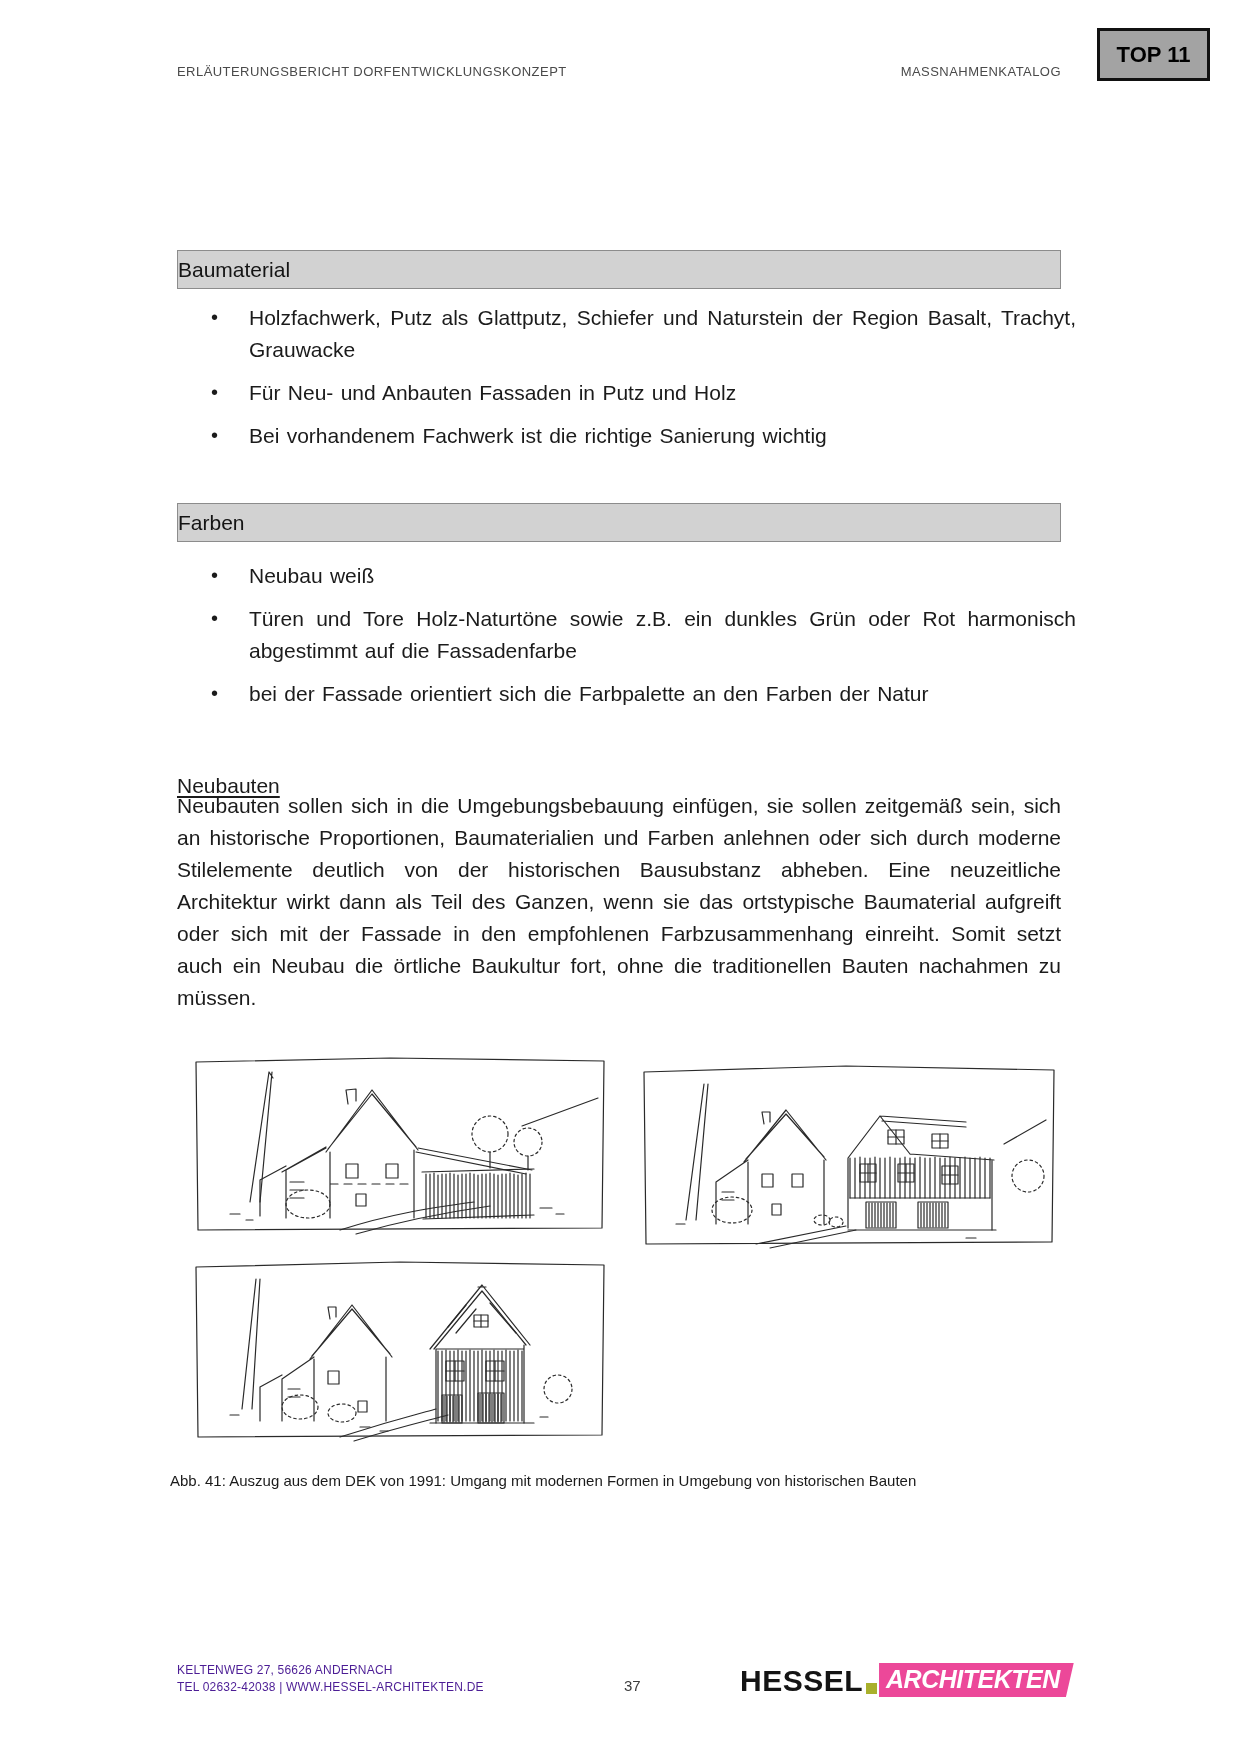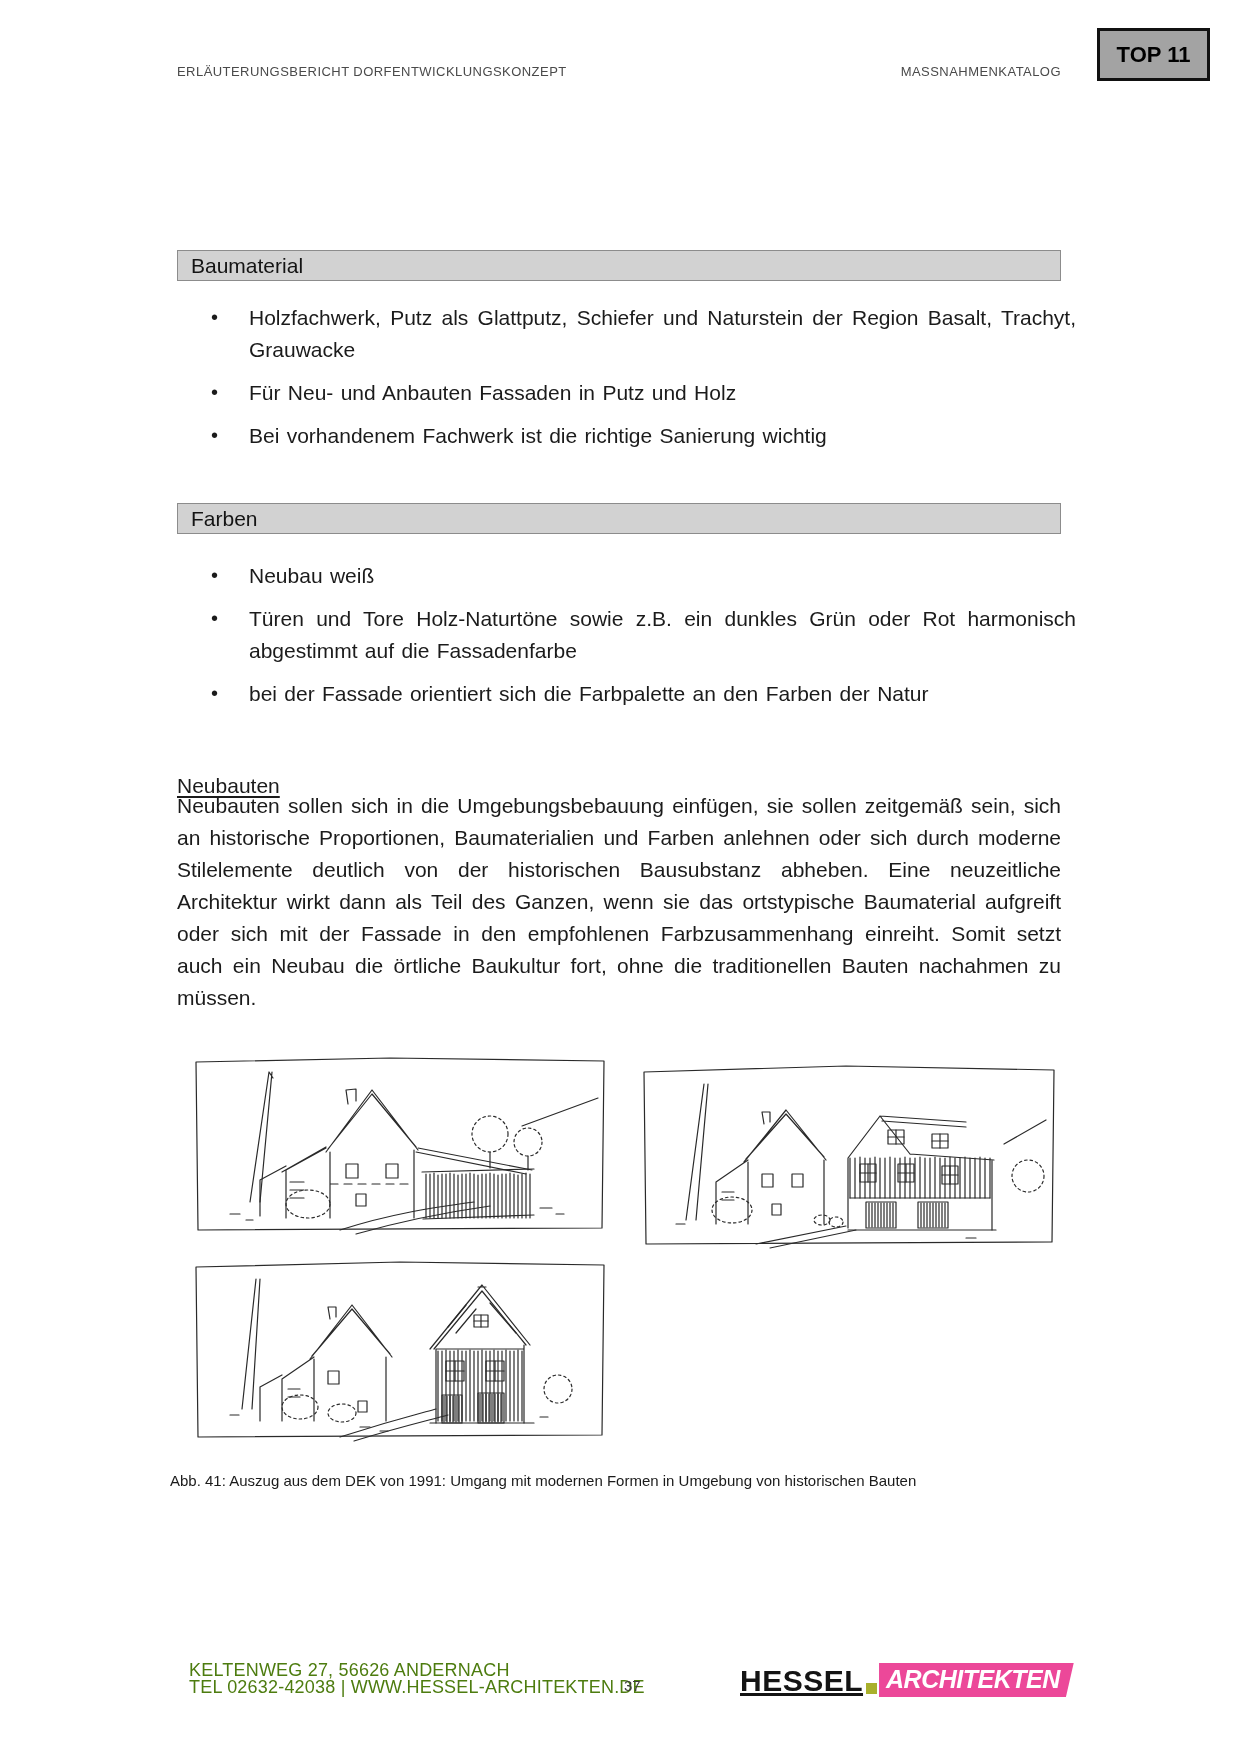--- a/index.html
+++ b/index.html
@@ -13,23 +13,23 @@
     display:flex;justify-content:space-between;
     font-size:13px;letter-spacing:.45px;color:#4a4a4a;
   }
   .badge{
     position:absolute;left:1097px;top:28px;width:107px;height:47px;
     border:3px solid #111;display:flex;align-items:center;justify-content:center;
     font-size:22px;font-weight:bold;color:#000;background:#a3a3a3;
   }
   
   .secbar{
-    position:absolute;left:177px;width:884px;height:31px;
+    position:absolute;left:177px;width:884px;height:39px;
     background:#d2d2d2;border:1px solid #8c8c8c;box-sizing:border-box;
-    display:flex;align-items:center;padding-left:13px;font-size:21px;color:#141414;
+    display:flex;align-items:center;font-size:21px;color:#141414;
   }
   #bar-baumaterial{top:250px;}
   #bar-farben{top:503px;}
   
   .blist{
     position:absolute;left:192px;width:884px;margin:0;padding:0;list-style:none;
     font-size:21px;line-height:32px;text-align:justify;word-spacing:1.5px;
   }
   #list-baumaterial{top:302px;}
   #list-farben{top:560px;}
@@ -52,26 +52,26 @@
   .sketch svg{width:100%;height:100%;display:block;}
   .sketch path,.sketch rect,.sketch circle,.sketch ellipse,.sketch line{
     fill:none;stroke:#2a2a2a;stroke-width:1.2;stroke-linecap:round;stroke-linejoin:round;
   }
   .frame{stroke-width:2.4;}
   .dashy{stroke-dasharray:2.5,3;}
   .whitefill{fill:#fff;}
   .caption{position:absolute;left:170px;top:1472px;font-size:15px;color:#1b1b1b;}
   
   .footer-left{
-    position:absolute;left:177px;top:1662px;font-size:18px;line-height:17px;
-    color:#4d7c0f;letter-spacing:.2px;margin-left:12px;
+    position:absolute;left:177px;top:1662px;font-size:12px;line-height:17px;
+    color:#4c1d95;letter-spacing:.2px;
   }
   .pagenum{position:absolute;left:624px;top:1677px;font-size:15px;color:#3c3c3c;}
   .logo{position:absolute;left:740px;top:1663px;height:34px;display:flex;align-items:flex-end;}
-  .logo-left{font-size:30px;font-weight:bold;letter-spacing:.5px;color:#141414;line-height:32px;text-decoration:underline;}
+  .logo-left{font-size:30px;font-weight:bold;letter-spacing:.5px;color:#141414;line-height:32px;}
   .logo-dot{width:11px;height:11px;background:#a9b02c;margin:0 2px 3px 3px;}
   .logo-box{
     background:#ec4899;color:#fff;height:32px;display:flex;align-items:center;
     padding:0 14px 2px 7px;font-size:25px;font-weight:bold;font-style:italic;
     letter-spacing:-.5px;clip-path:polygon(0 0,100% 0,96% 100%,0 100%);
   }
 </style>
 </head>
 <body>
 

